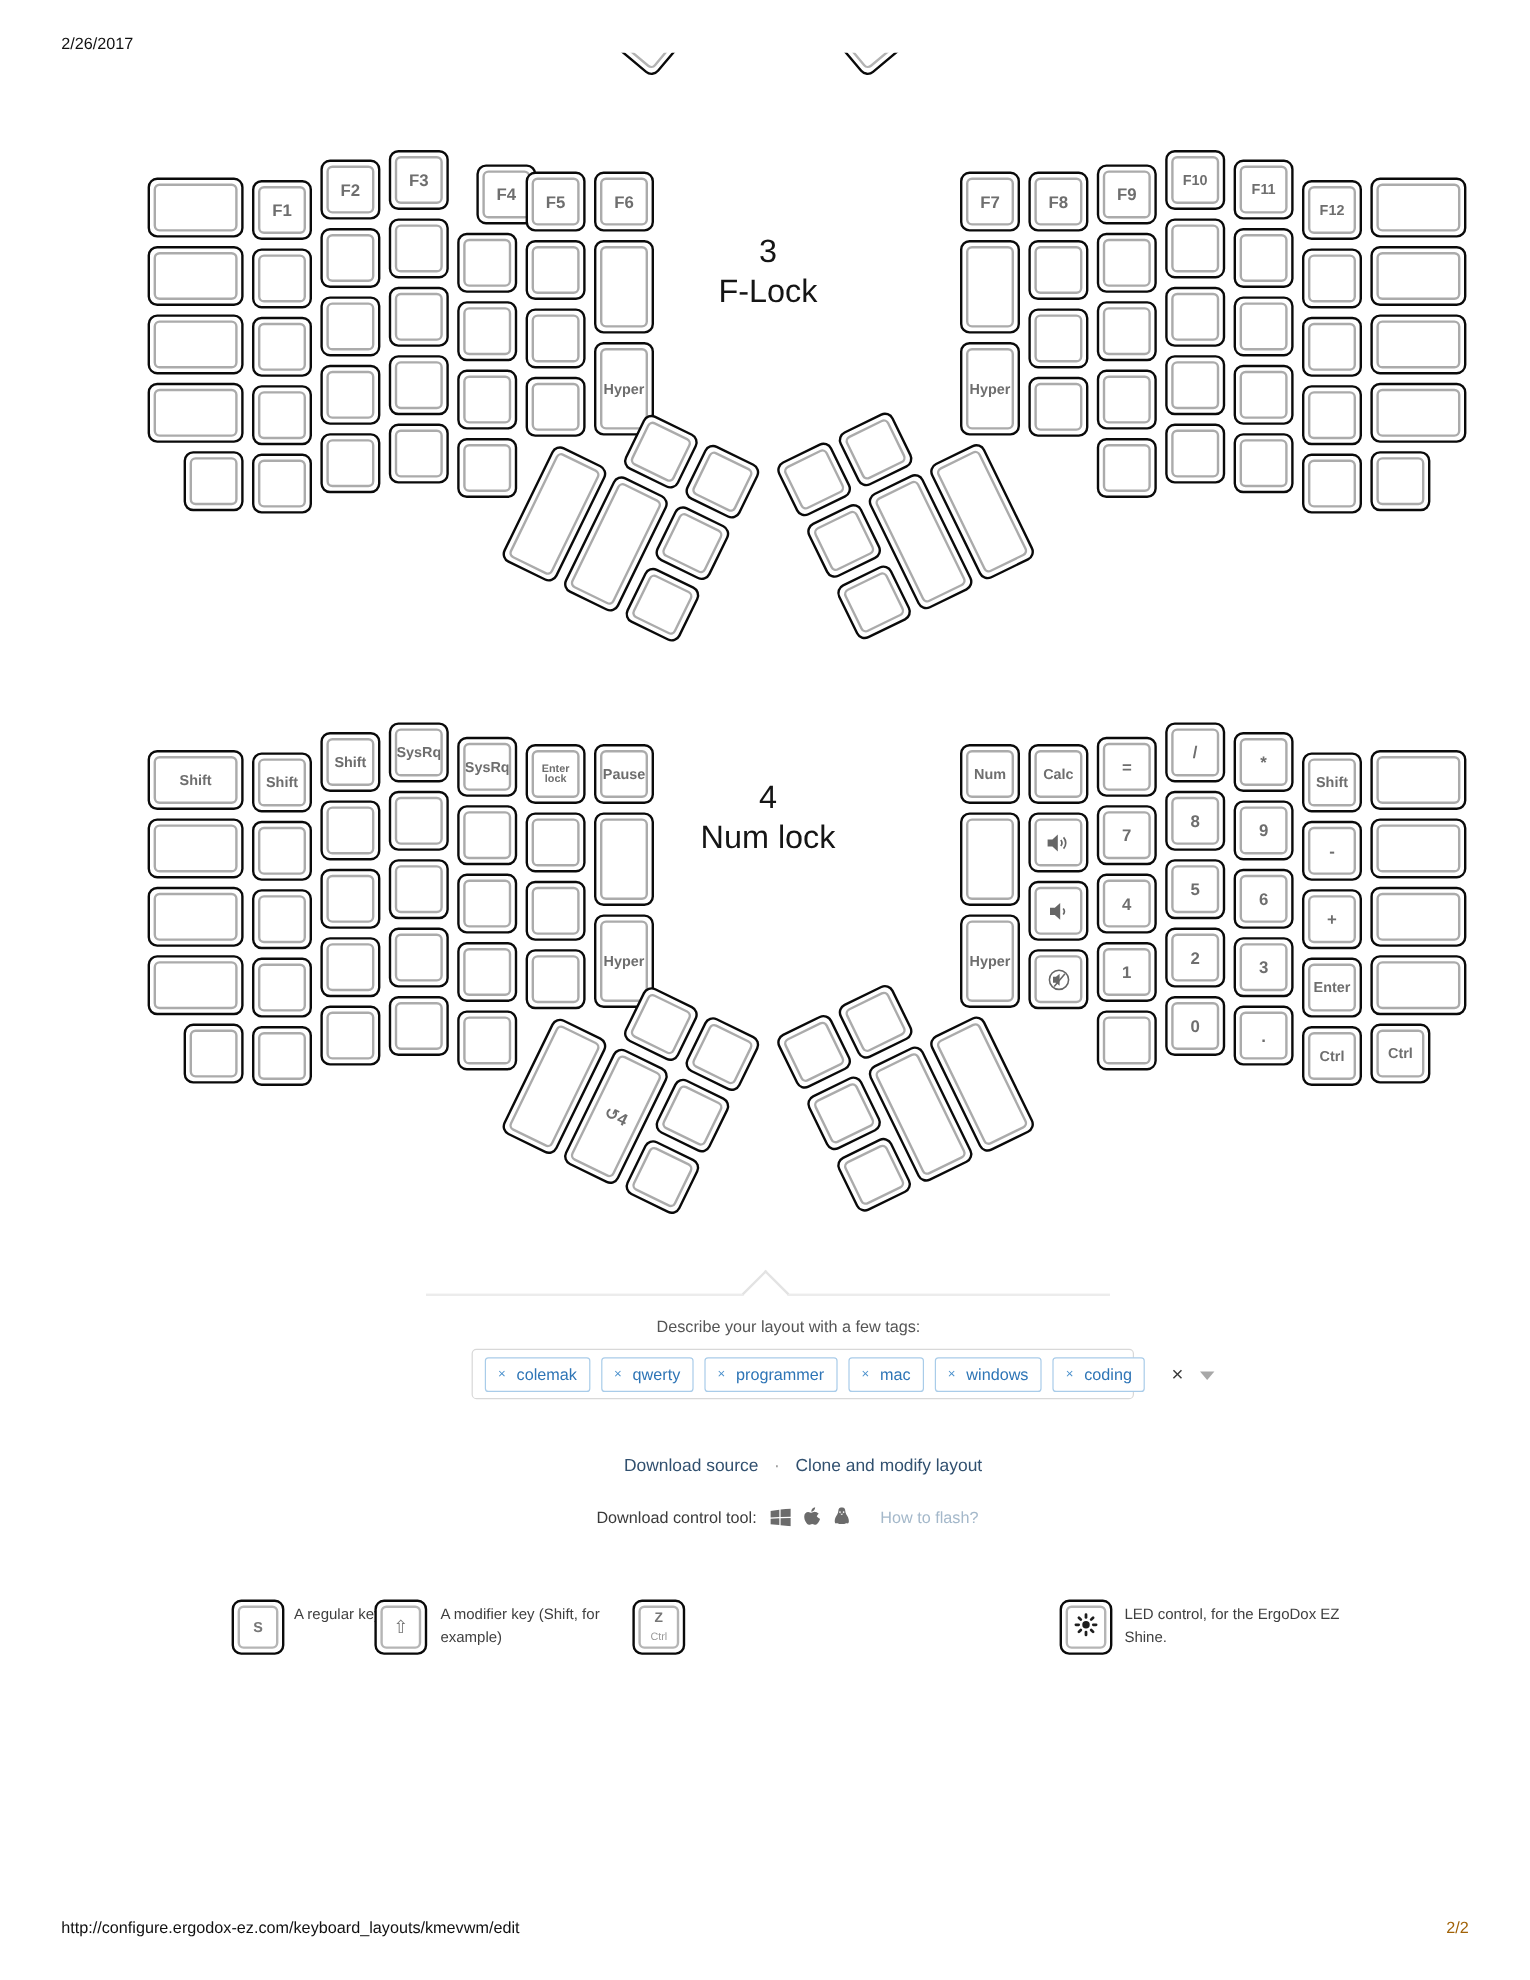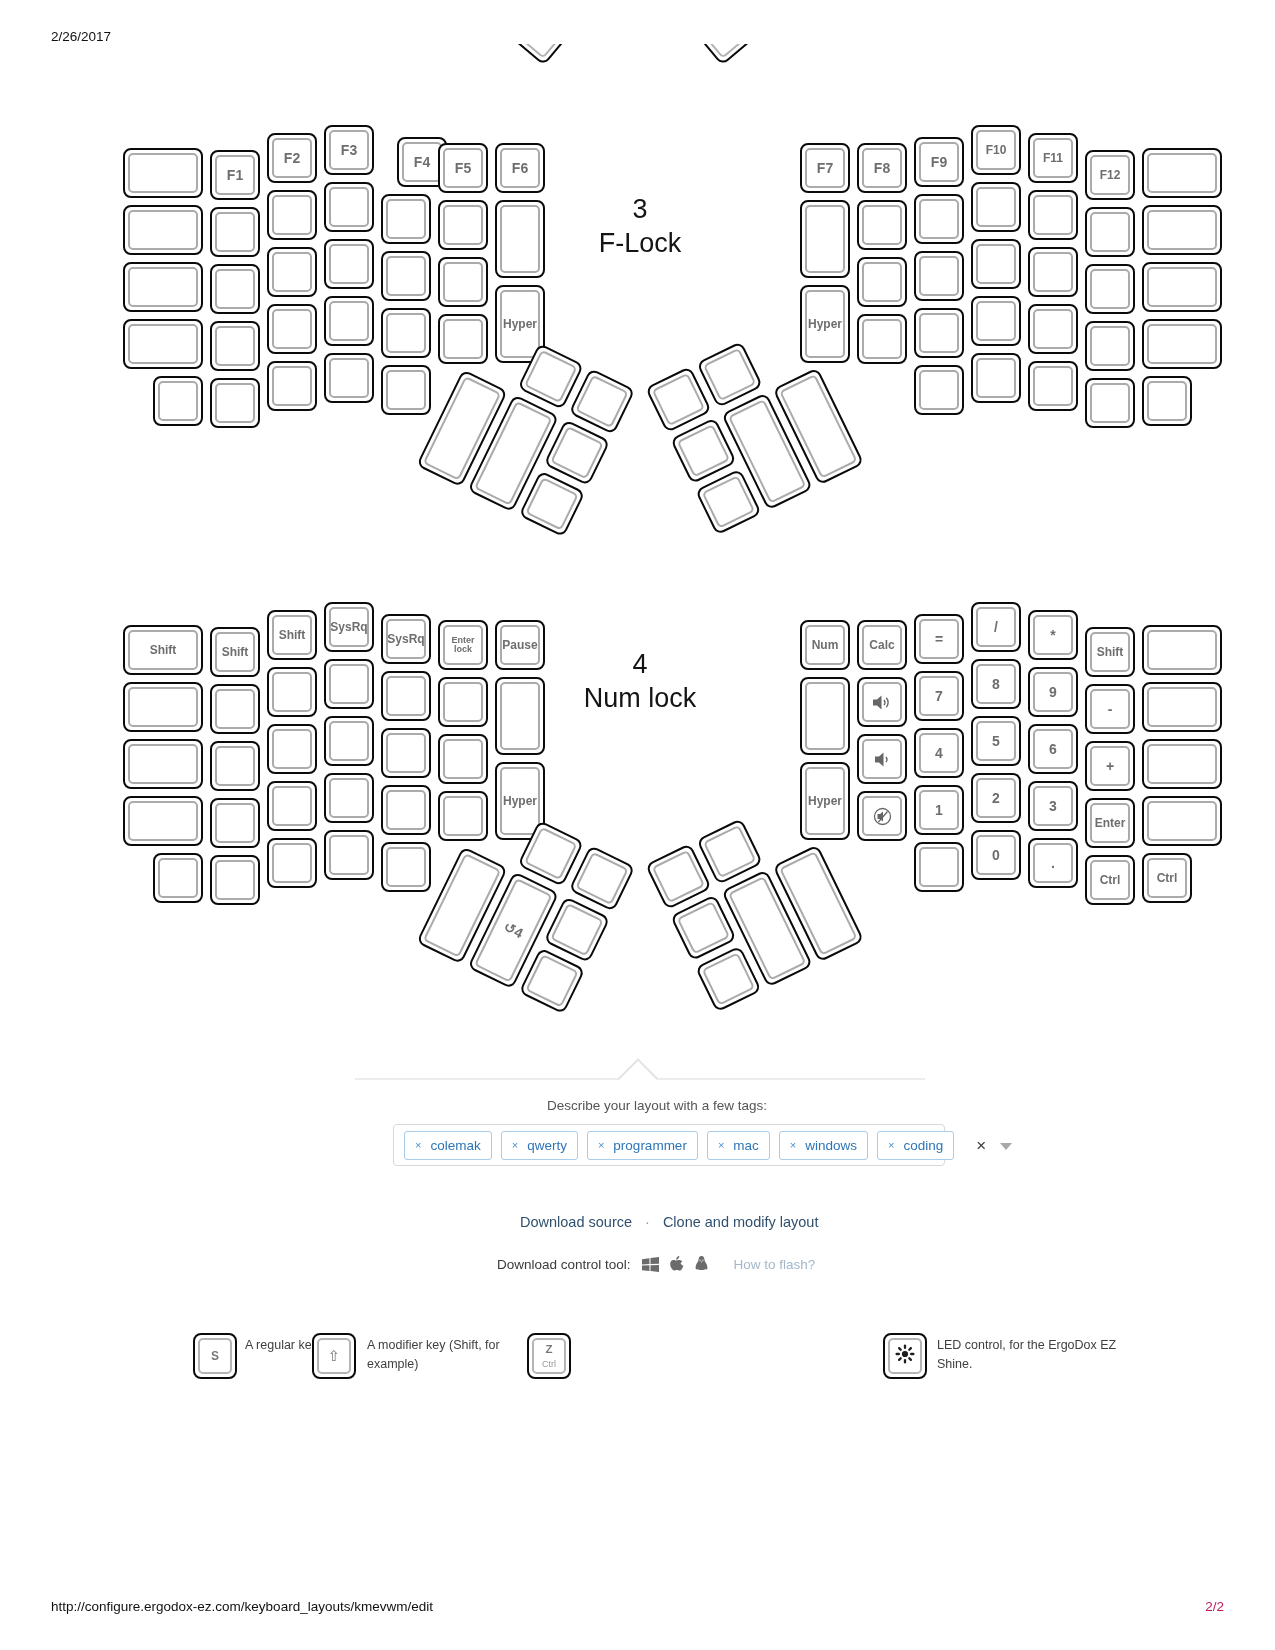--- a/index.html
+++ b/index.html
@@ -4,21 +4,21 @@
 <style>
   html,body{margin:0;padding:0;background:#fff;}
   .page{position:relative;width:1275px;height:1650px;background:#fff;overflow:hidden;
         font-family:"Liberation Sans","DejaVu Sans",sans-serif;color:#222;}
   .abs{position:absolute;}
 
   
   .hdr-date{left:51px;top:29px;font-size:13.5px;color:#111;}
   .hdr-title{left:0;right:0;top:29px;text-align:center;padding-left:22px;font-size:13.5px;color:#111;}
   .ftr-url{left:51px;top:1599px;font-size:13.5px;color:#111;}
-  .ftr-page{right:51px;top:1599px;font-size:13.5px;color:#be185d;}
+  .ftr-page{right:51px;top:1599px;font-size:13.5px;color:#a16207;}
 
   
   .frag-wrap{left:505px;top:44px;width:270px;height:26px;overflow:hidden;}
   .frag{position:absolute;width:48px;height:48px;background:#fff;border:2.5px solid #0a0a0a;border-radius:8px;box-sizing:border-box;}
   .frag .kin{position:absolute;inset:3px;border:2px solid #b3b3b3;border-radius:5px;}
 
   
   .key{position:absolute;background:#fff;border:2.5px solid #0a0a0a;border-radius:8px;box-sizing:border-box;}
   .kin{position:absolute;inset:3px;border:2px solid #ababab;border-radius:5px;
        display:flex;align-items:center;justify-content:center;text-align:center;overflow:hidden;}

